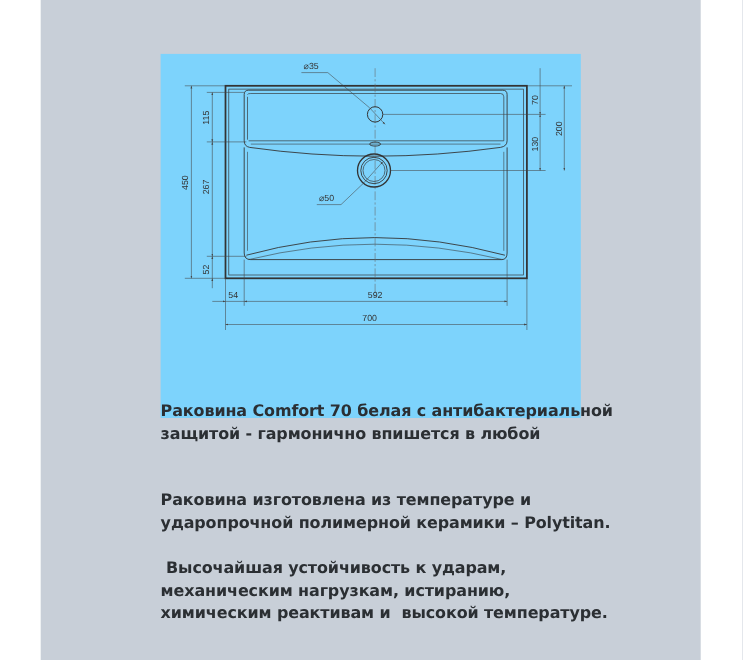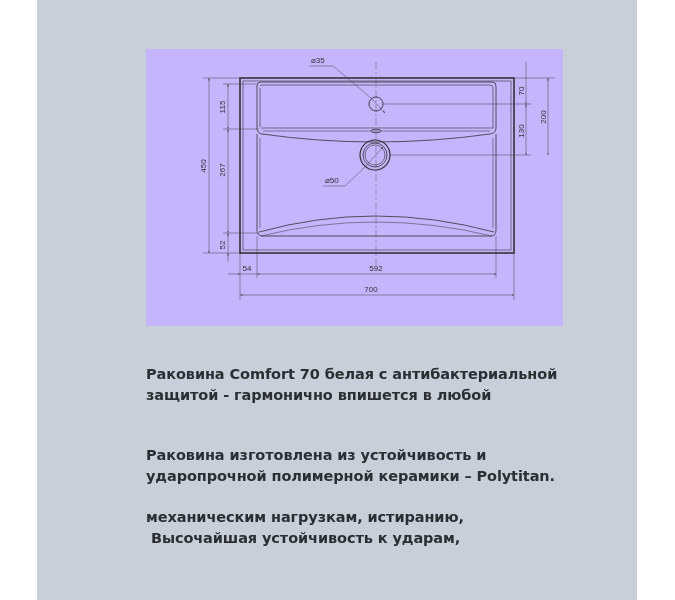--- a/index.html
+++ b/index.html
@@ -1,18 +1,18 @@
 <!DOCTYPE html>
 <html><head>
 <meta charset="utf-8">
 <style>
   html, body { margin:0; padding:0; }
   body { width:675px; height:600px; background:#ffffff; position:relative; overflow:hidden; font-family:"DejaVu Sans", sans-serif; }
   .panel { position:absolute; left:37px; top:0; width:600px; height:600px; background:#c8cfd8; }
-  .drawing { position:absolute; left:146px; top:49px; width:382px; height:277px; background:#c4b5fd;padding-left:35px; }
+  .drawing { position:absolute; left:146px; top:49px; width:382px; height:331px; background:#7dd3fc; }
   .drawing svg { display:block; }
   .text-block { position:absolute; left:146px; width:380px; color:#2b2f33; font-size:14.5px; line-height:20.5px; letter-spacing:-0.1px; }
   .p1 { top:364px; }
   .p2 { top:445px; }
   .p3 { top:507px; }
   .line { display:block; white-space:pre;font-weight:bold; }
 </style>
 </head>
 <body>
 
@@ -113,20 +113,21 @@
     </g>
   </svg>
 </div>
 
 <div class="text-block p1">
   <span class="line">Раковина Comfort 70 белая с антибактериальной</span>
   <span class="line">защитой - гармонично впишется в любой</span>
 </div>
 
 <div class="text-block p2">
-  <span class="line">Раковина изготовлена из устойчивость и</span>
+  <span class="line">Раковина изготовлена из температуре и</span>
   <span class="line">ударопрочной полимерной керамики – Polytitan.</span>
 </div>
 
 <div class="text-block p3">
+  <span class="line"> Высочайшая устойчивость к ударам,</span>
   <span class="line">механическим нагрузкам, истиранию,</span>
-  <span class="line"> Высочайшая устойчивость к ударам,</span>
+  <span class="line">химическим реактивам и  высокой температуре.</span>
 </div>
 
 </body></html>

